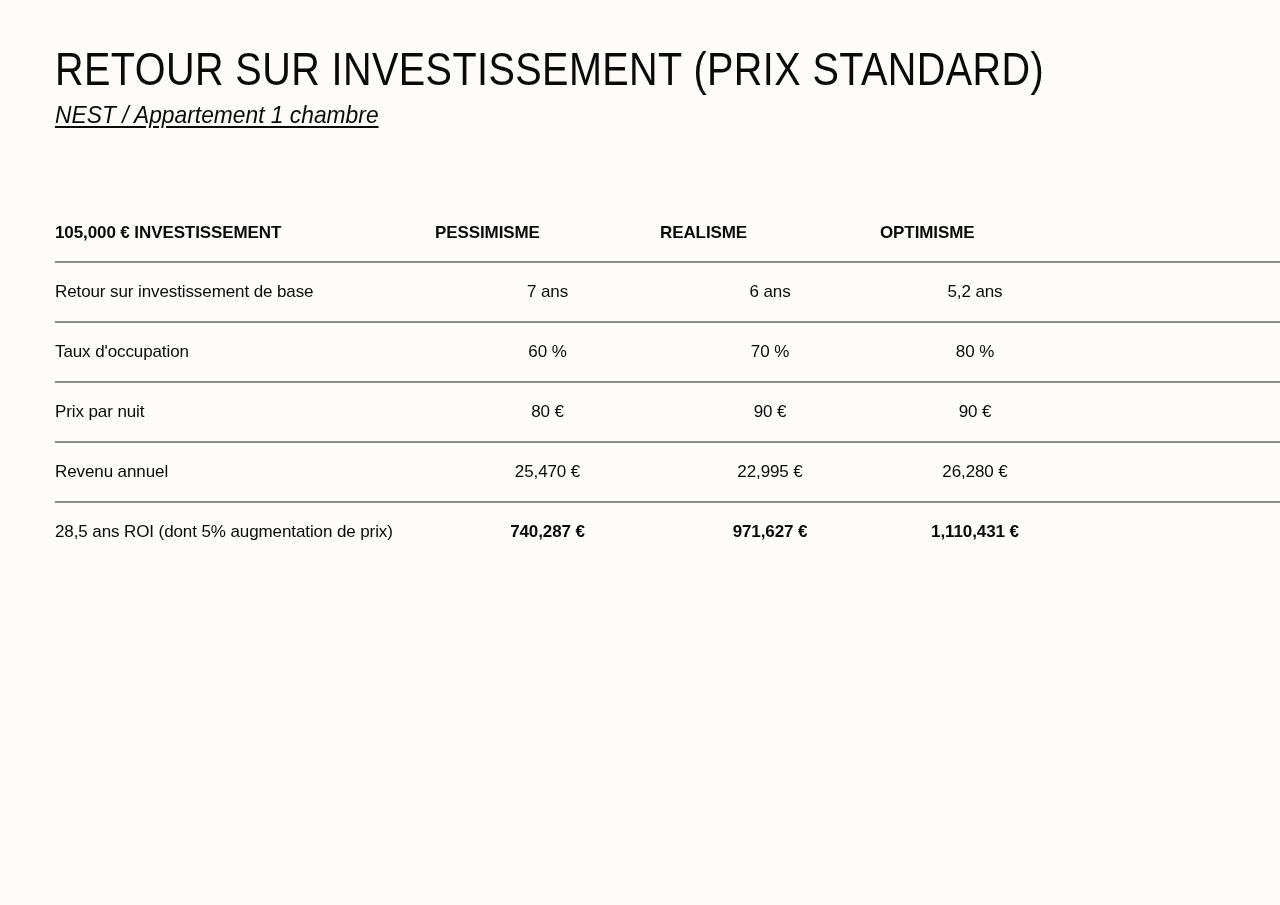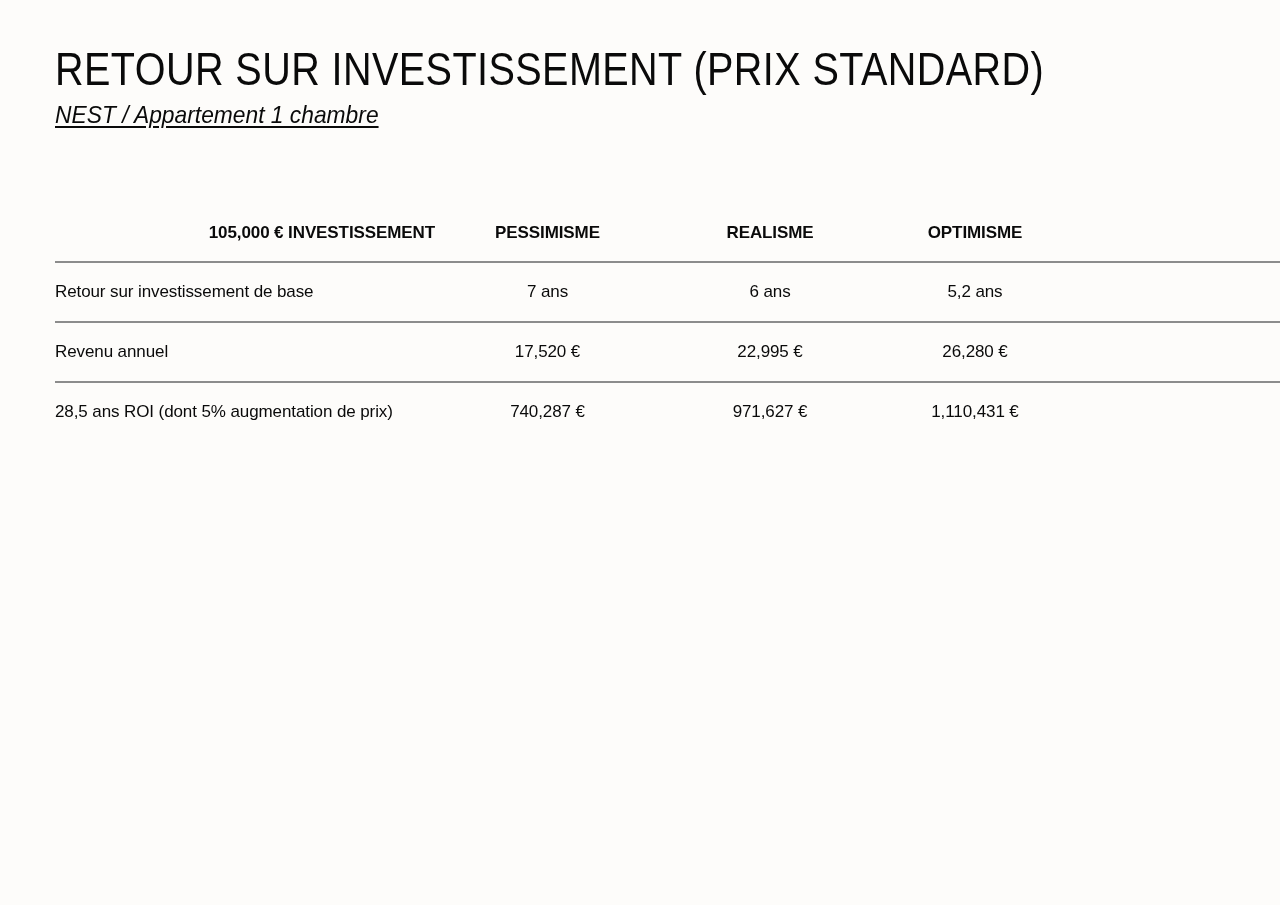--- a/index.html
+++ b/index.html
@@ -49,32 +49,32 @@
 
   .roi th, .roi td {
     font-size: 17px;
     vertical-align: middle;
     letter-spacing: -0.1px;
     padding: 0;
   }
   .roi thead th {
     height: 56px;
     font-weight: 700;
-    text-align: center;
+    text-align: left;
     border-bottom: 2px solid #8C8C8C;
   }
-  .roi thead th.label { text-align: right; }
+  .roi thead th.label { text-align: left; }
   .roi tbody td {
     height: 60px;
     text-align: center;
     border-bottom: 2px solid #8C8C8C;
   }
   .roi tbody td.label { text-align: left; }
   .roi tbody tr:last-child td { border-bottom: none; }
-  .roi tbody tr.total td.val { font-weight: 400; }
+  .roi tbody tr.total td.val { font-weight: 700; }
 </style>
 </head>
 <body>
 
 <div class="page">
 
   <h1 class="title">RETOUR SUR INVESTISSEMENT (PRIX STANDARD)</h1>
 
   <h2 class="subtitle">NEST / Appartement 1 chambre</h2>
 
@@ -97,22 +97,36 @@
     </thead>
     <tbody>
       <tr>
         <td class="label">Retour sur investissement de base</td>
         <td class="val">7 ans</td>
         <td class="val">6 ans</td>
         <td class="val">5,2 ans</td>
         <td></td>
       </tr>
       <tr>
+        <td class="label">Taux d'occupation</td>
+        <td class="val">60 %</td>
+        <td class="val">70 %</td>
+        <td class="val">80 %</td>
+        <td></td>
+      </tr>
+      <tr>
+        <td class="label">Prix par nuit</td>
+        <td class="val">80 €</td>
+        <td class="val">90 €</td>
+        <td class="val">90 €</td>
+        <td></td>
+      </tr>
+      <tr>
         <td class="label">Revenu annuel</td>
-        <td class="val">17,520 €</td>
+        <td class="val">25,470 €</td>
         <td class="val">22,995 €</td>
         <td class="val">26,280 €</td>
         <td></td>
       </tr>
       <tr class="total">
         <td class="label">28,5 ans ROI (dont 5% augmentation de prix)</td>
         <td class="val">740,287 €</td>
         <td class="val">971,627 €</td>
         <td class="val">1,110,431 €</td>
         <td></td>

